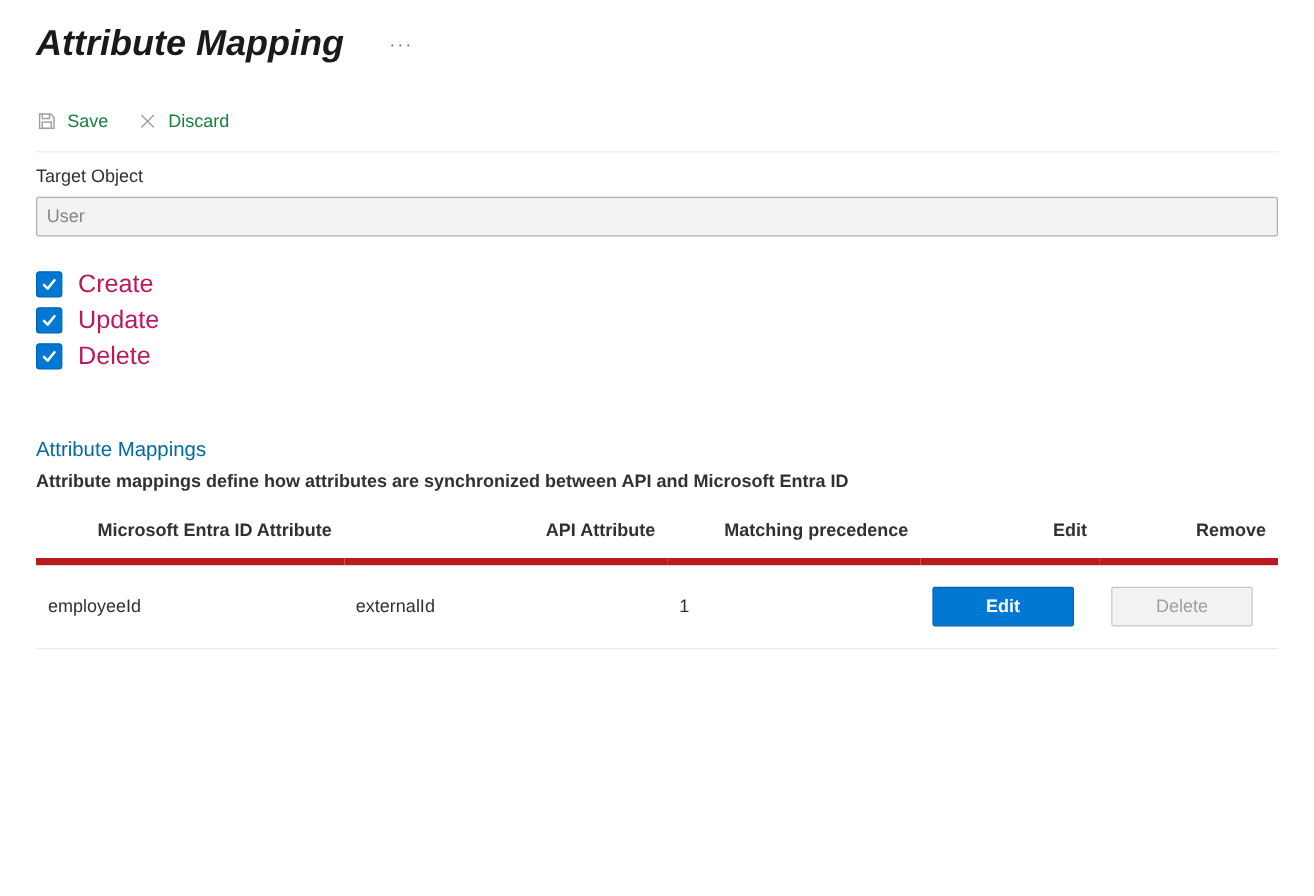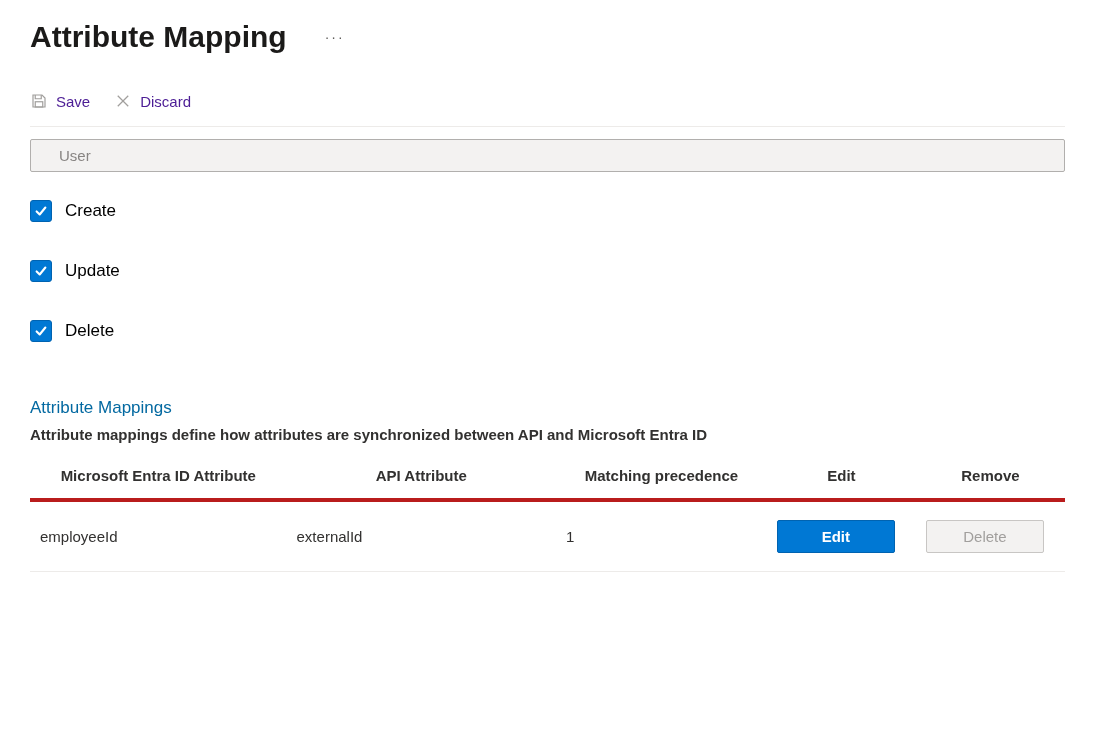--- a/index.html
+++ b/index.html
@@ -9,20 +9,21 @@
       background: #fff;
       padding: 20px 30px;
       font-size: 15px;
       width: 1095px;
     }
     .header-row {
       display: flex;
       align-items: center;
       gap: 16px;
       margin-bottom: 36px;
+      font-style: italic;
     }
     .page-title {
       font-size: 30px;
       font-weight: 600;
       color: #1b1a19;
     }
     .more-dots {
       font-size: 14px;
       color: #605e5c;
       letter-spacing: 2px;
@@ -38,21 +39,21 @@
       margin-bottom: 0;
     }
     .toolbar-btn {
       display: flex;
       align-items: center;
       gap: 8px;
       background: none;
       border: none;
       font-family: inherit;
       font-size: 15px;
-      color: #4c1d95;
+      color: #15803d;
       cursor: not-allowed;
       padding: 2px 0;
     }
     .toolbar-btn svg { width: 18px; height: 18px; }
     .divider {
       border: none;
       border-top: 1px solid #edebe9;
       margin: 0 0 12px 0;
     }
     .field-label {
@@ -61,69 +62,69 @@
       margin-bottom: 8px;
     }
     .ro-input {
       width: 100%;
       max-width: 1048px;
       background: #f3f2f1;
       border: 1px solid #b1afad;
       color: #888583;
       font-size: 15px;
       font-family: inherit;
-      padding: 7px 28px;
+      padding: 7px 8px;
       border-radius: 2px;
     }
     .section-gap-1 { margin-top: 28px; }
     .checkbox-row {
       display: flex;
       align-items: center;
       gap: 13px;
-      margin-top: 38px;
+      margin-top: 6px;
     }
     .checkbox-row.first { margin-top: 26px; }
     .checkbox {
       width: 22px;
       height: 22px;
       border-radius: 3px;
       background: #0078d4;
       border: 1px solid #0063b1;
       display: flex;
       align-items: center;
       justify-content: center;
       cursor: pointer;
       flex-shrink: 0;
     }
     .checkbox svg { width: 14px; height: 14px; }
-    .checkbox-label { font-size: 17px; color: #000000; }
+    .checkbox-label { font-size: 21px; color: #be185d; }
     .subheading {
       font-size: 17px;
       font-weight: 400;
       color: #0369a1;
       margin-top: 56px;
       margin-bottom: 8px;
     }
     .subtext {
       font-size: 15px;
       color: #323130;
       margin-bottom: 14px;
       font-weight: bold;
     }
     .mapping-table {
       width: 100%;
       max-width: 1048px;
       border-collapse: collapse;
       font-size: 15px;
     }
     .mapping-table th {
-      text-align: center;
+      text-align: right;
       font-weight: 600;
       padding: 10px 10px 14px 10px;
-      border-bottom: 4px solid #b91c1c;
+      border-bottom: 6px solid #b91c1c;
       color: #323130;
     }
     .mapping-table td {
       padding: 18px 10px;
       border-bottom: 1px solid #edebe9;
       vertical-align: middle;
       color: #323130;
     }
     .col-entra { width: 270px; }
     .col-api { width: 285px; }
@@ -175,20 +176,21 @@
     <svg viewBox="0 0 24 24" fill="none" stroke="#a19f9d" stroke-width="1.6">
       <line x1="5" y1="5" x2="19" y2="19"></line>
       <line x1="19" y1="5" x2="5" y2="19"></line>
     </svg>
     <span>Discard</span>
   </button>
 </div>
 <hr class="divider">
 
 <div>
+  <div class="field-label">Target Object</div>
   <input class="ro-input" readonly="" value="User" style="">
 </div>
 
 <div class="section-gap-1">
 
   <div class="checkbox-row first">
     <div class="checkbox">
       <svg viewBox="0 0 16 16" fill="none" stroke="#fff" stroke-width="2.4" stroke-linecap="round" stroke-linejoin="round">
           <polyline points="3,8.5 6.5,12 13,4"></polyline>
         </svg>

